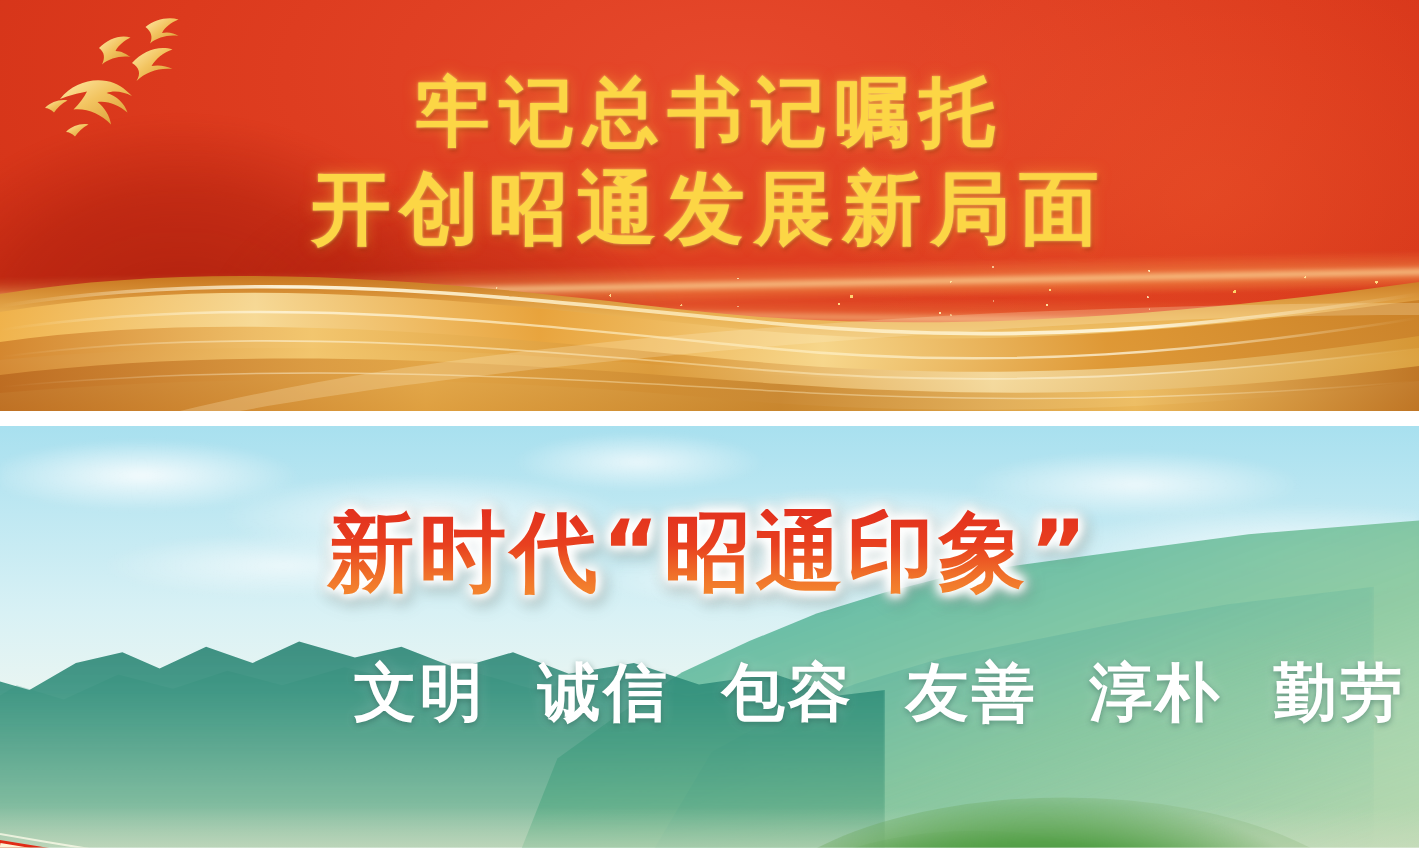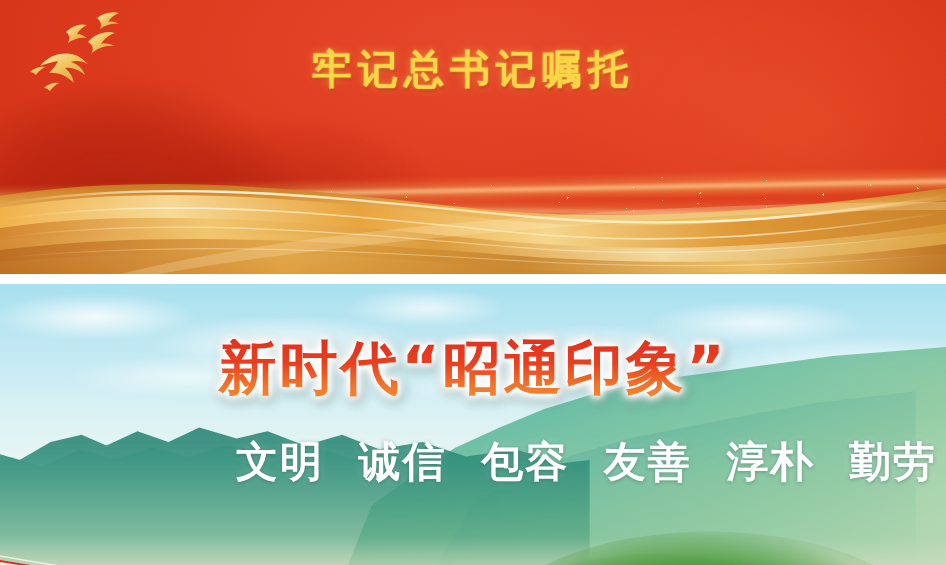--- a/index.html
+++ b/index.html
@@ -146,21 +146,21 @@
     font-weight: 700;
     color: #fcd645;
     letter-spacing: 6px;
     line-height: 1.14;
     text-shadow:
       0 0 2px rgba(255,225,120,0.85),
       0 0 9px rgba(255,190,60,0.55),
       1px 2px 3px rgba(120,16,4,0.45);
     white-space: nowrap;
   }
-  .red-title-1 { font-size: 40px; }
+  .red-title-1 { font-size: 50px; }
   .red-title-2 { font-size: 53px; margin-top: 6px; }
 
   
   .gap {
     position: absolute;
     left: 0; top: 274px;
     width: 946px; height: 10px;
     background: #ffffff;
   }
 
@@ -432,20 +432,21 @@
       <path d="M0,42 C180,14 350,38 520,54 C680,69 810,56 946,34" stroke="url(#gline)" stroke-width="2.4" fill="none"></path>
       <path d="M0,58 C170,32 350,54 510,70 C670,86 810,72 946,50" stroke="url(#gline)" stroke-width="1.6" fill="none" opacity="0.8"></path>
       <path d="M0,76 C160,54 340,70 500,84 C660,98 810,88 946,70" stroke="url(#gline)" stroke-width="1.2" fill="none" opacity="0.6"></path>
       <path d="M0,96 C190,78 370,90 540,100 C700,108 830,102 946,92" stroke="url(#gline)" stroke-width="1" fill="none" opacity="0.5"></path>
 
       <path d="M120,112 C260,78 430,60 640,48 C760,42 870,40 946,40 L946,48 C850,48 740,52 630,60 C430,74 270,92 160,112 Z" fill="rgba(255,240,200,0.25)"></path>
     </svg>
 
     <div class="red-title-wrap">
       <div class="red-title-line red-title-1">牢记总书记嘱托</div>
+      <div class="red-title-line red-title-2">开创昭通发展新局面</div>
     </div>
   </div>
 
   <div class="gap"></div>
 
   <div class="banner-scene">
 
     <div class="clouds"></div>
     <div class="ridge-right"></div>
     <div class="ridge-right-b"></div>

